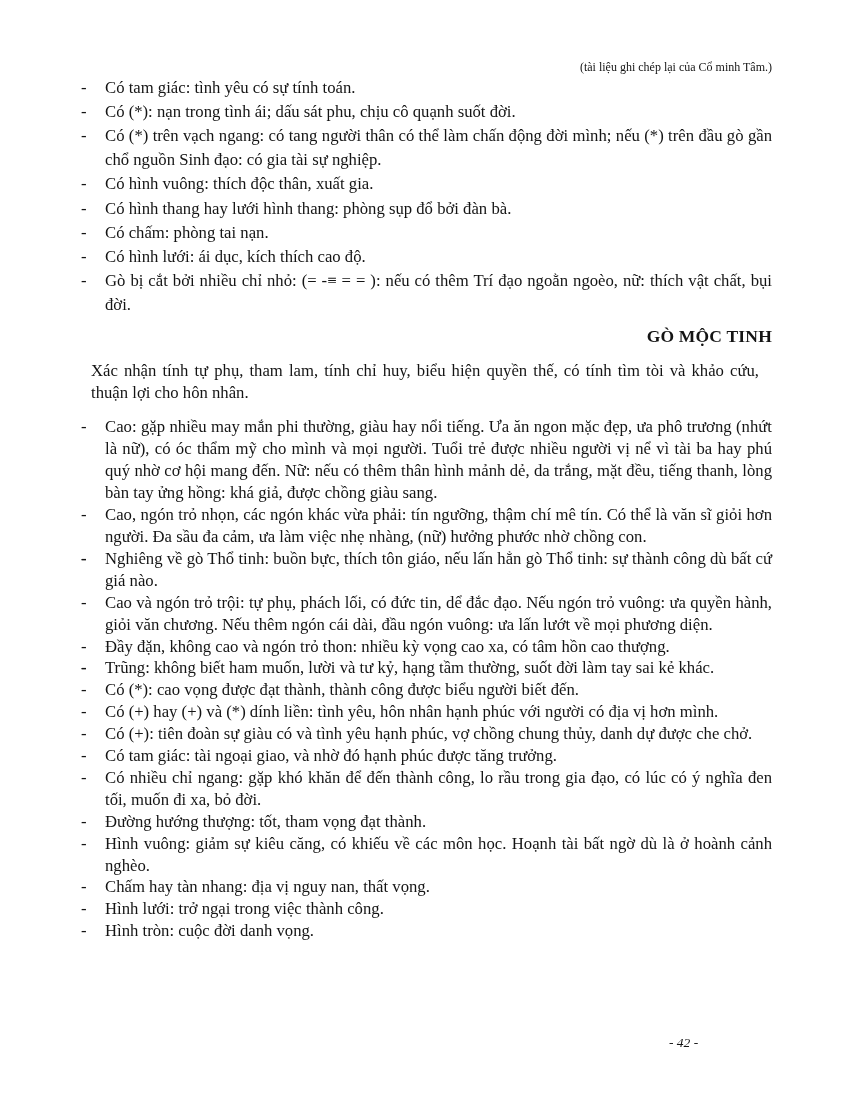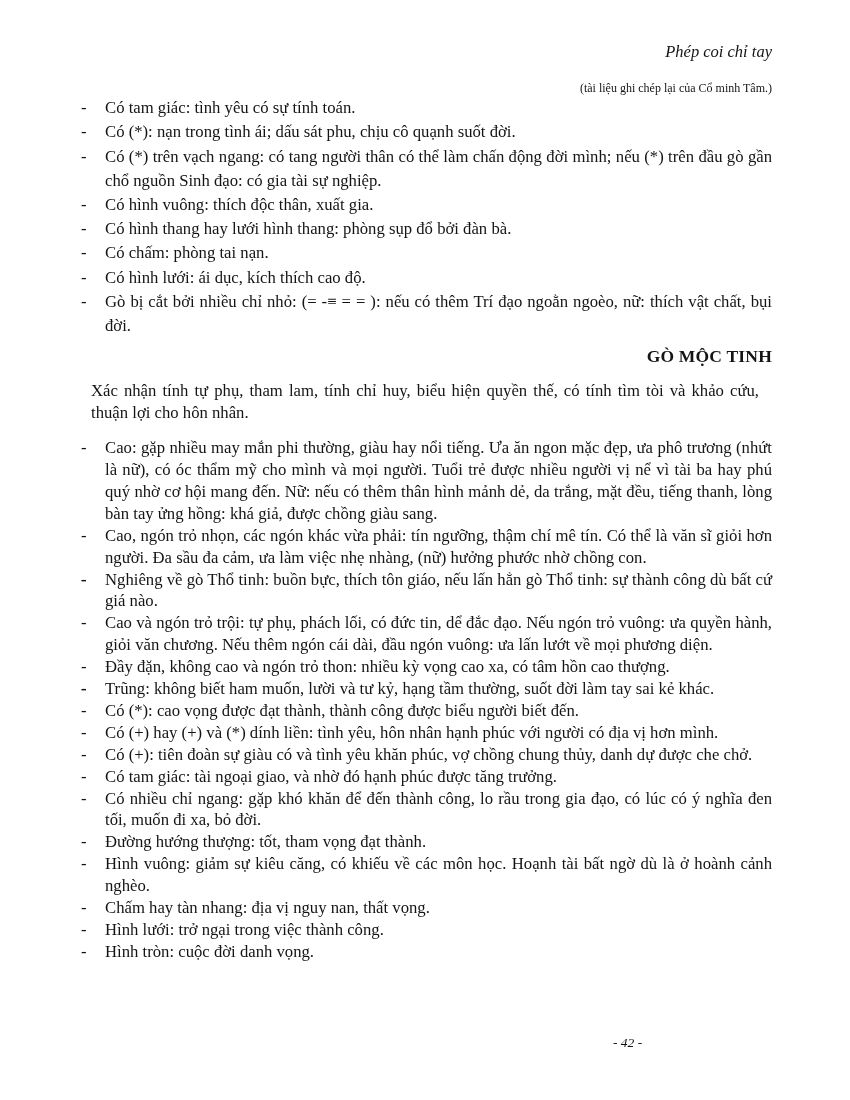--- a/index.html
+++ b/index.html
@@ -37,32 +37,31 @@
   }
   .intro {
     font-size:16.7px;
     line-height:21.9px;
     text-align:justify;
     margin:13px;
   }
 
   .page-footer {
     position:absolute;
-    left:613px; top:1035px;
+    left:669px; top:1035px;
     font-style:italic;
     font-size:13.5px;
   }
 </style>
 </head>
 <body>
 
 <div class="content">
 
   <div class="header">
-    <div class="header-title">Phép coi chỉ tay</div>
     <div class="header-subtitle">(tài liệu ghi chép lại của Cổ minh Tâm.)</div>
   </div>
 
   <ul class="blist s1">
     <li><span class="dash">-</span><span>Có tam giác: tình yêu có sự tính toán.</span></li>
     <li><span class="dash">-</span><span>Có (*): nạn trong tình ái; dấu sát phu, chịu cô quạnh suốt đời.</span></li>
     <li><span class="dash">-</span><span>Có (*) trên vạch ngang: có tang người thân có thể làm chấn động đời mình; nếu (*) trên đầu gò gần chổ nguồn Sinh đạo: có gia tài sự nghiệp.</span></li>
     <li><span class="dash">-</span><span>Có hình vuông: thích độc thân, xuất gia.</span></li>
     <li><span class="dash">-</span><span>Có hình thang hay lưới hình thang:  phòng sụp đổ bởi đàn bà.</span></li>
     <li><span class="dash">-</span><span>Có chấm: phòng tai nạn.</span></li>
@@ -78,21 +77,21 @@
     <li><span class="dash">-</span><span>Cao: gặp nhiều may mắn phi thường, giàu hay nổi tiếng. Ưa ăn ngon mặc đẹp, ưa phô trương (nhứt là nữ), có óc thẩm mỹ cho mình và mọi người. Tuổi trẻ được nhiều người vị nể vì tài ba hay phú quý nhờ cơ hội mang đến. Nữ: nếu có thêm thân hình mảnh dẻ, da trắng, mặt đều, tiếng thanh, lòng bàn tay ửng hồng: khá giả, được chồng giàu sang.</span></li>
     <li><span class="dash">-</span><span>Cao, ngón trỏ nhọn, các ngón khác vừa phải: tín ngưỡng, thậm chí mê tín. Có thể là văn sĩ giỏi hơn người. Đa sầu đa cảm, ưa làm việc nhẹ nhàng, (nữ) hưởng phước nhờ chồng con.</span></li>
     <li><span class="dash">-</span></li>
     <li><span class="dash">-</span><span>Nghiêng về gò Thổ tinh: buồn bực, thích tôn giáo, nếu lấn hẳn gò Thổ tinh: sự thành công dù bất cứ giá nào.</span></li>
     <li><span class="dash">-</span><span>Cao và ngón trỏ trội: tự phụ, phách lối, có đức tin, dể đắc đạo. Nếu ngón trỏ vuông: ưa quyền hành, giỏi văn chương. Nếu thêm ngón cái dài, đầu ngón vuông: ưa lấn lướt về mọi phương diện.</span></li>
     <li><span class="dash">-</span><span>Đầy đặn, không cao và ngón trỏ thon: nhiều kỳ vọng cao xa, có tâm hồn cao thượng.</span></li>
     <li><span class="dash">-</span></li>
     <li><span class="dash">-</span><span>Trũng: không biết ham muốn, lười và tư kỷ, hạng tầm thường, suốt đời làm tay sai kẻ khác.</span></li>
     <li><span class="dash">-</span><span>Có (*): cao vọng được đạt thành, thành công được biểu người biết đến.</span></li>
     <li><span class="dash">-</span><span>Có (+) hay (+) và (*) dính liền: tình yêu, hôn nhân hạnh phúc với người có  địa vị hơn mình.</span></li>
-    <li><span class="dash">-</span><span>Có (+): tiên đoàn sự giàu có và tình yêu khăn phúc, vợ chồng chung thủy, danh dự được che chở.</span></li>
+    <li><span class="dash">-</span><span>Có (+): tiên đoàn sự giàu có và tình yêu hạnh phúc, vợ chồng chung thủy, danh dự được che chở.</span></li>
     <li><span class="dash">-</span><span>Có tam giác: tài ngoại giao, và nhờ đó hạnh phúc được tăng trưởng.</span></li>
     <li><span class="dash">-</span><span>Có nhiều chỉ ngang: gặp khó khăn để đến thành công, lo rầu trong gia đạo, có lúc có ý nghĩa đen tối, muốn đi xa, bỏ đời.</span></li>
     <li><span class="dash">-</span><span>Đường hướng thượng: tốt, tham vọng đạt thành.</span></li>
     <li><span class="dash">-</span><span>Hình vuông: giảm sự kiêu căng, có khiếu về các môn học. Hoạnh tài bất ngờ dù là ở hoành cảnh nghèo.</span></li>
     <li><span class="dash">-</span><span>Chấm hay tàn nhang: địa vị nguy nan, thất vọng.</span></li>
     <li><span class="dash">-</span><span>Hình lưới: trở ngại trong việc thành công.</span></li>
     <li><span class="dash">-</span><span>Hình tròn: cuộc đời danh vọng.</span></li>
   </ul>
 
 </div>

